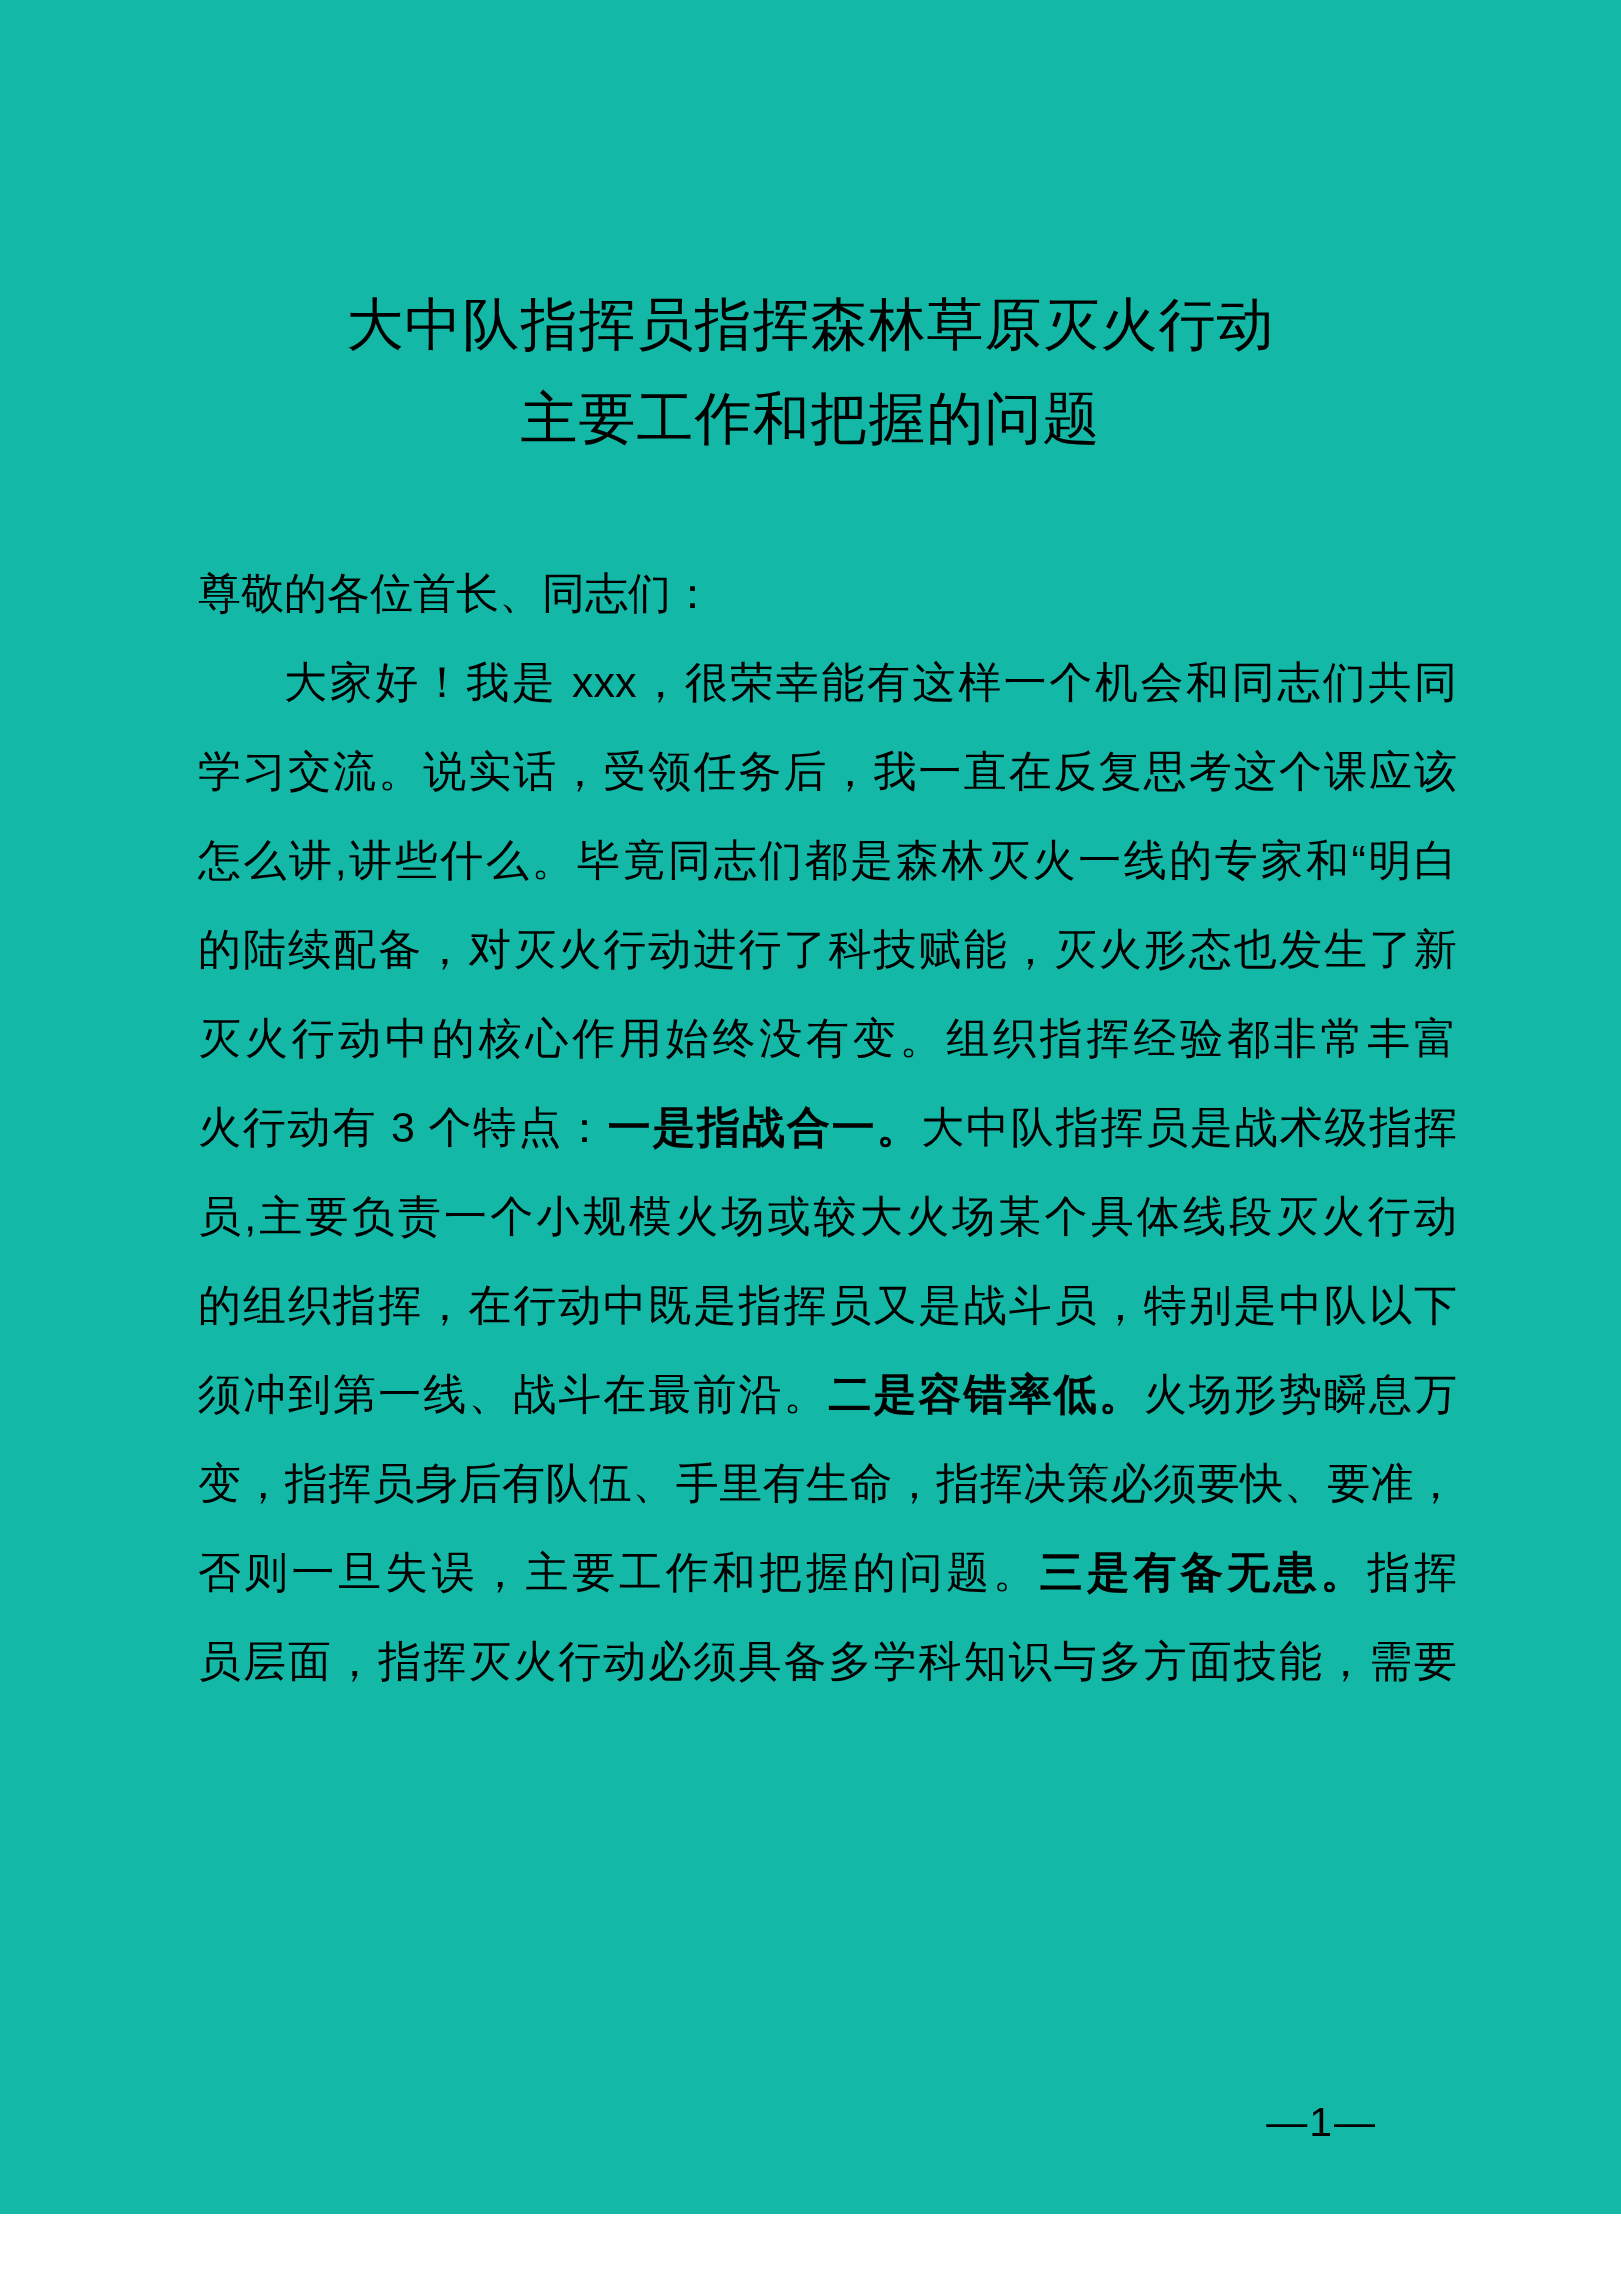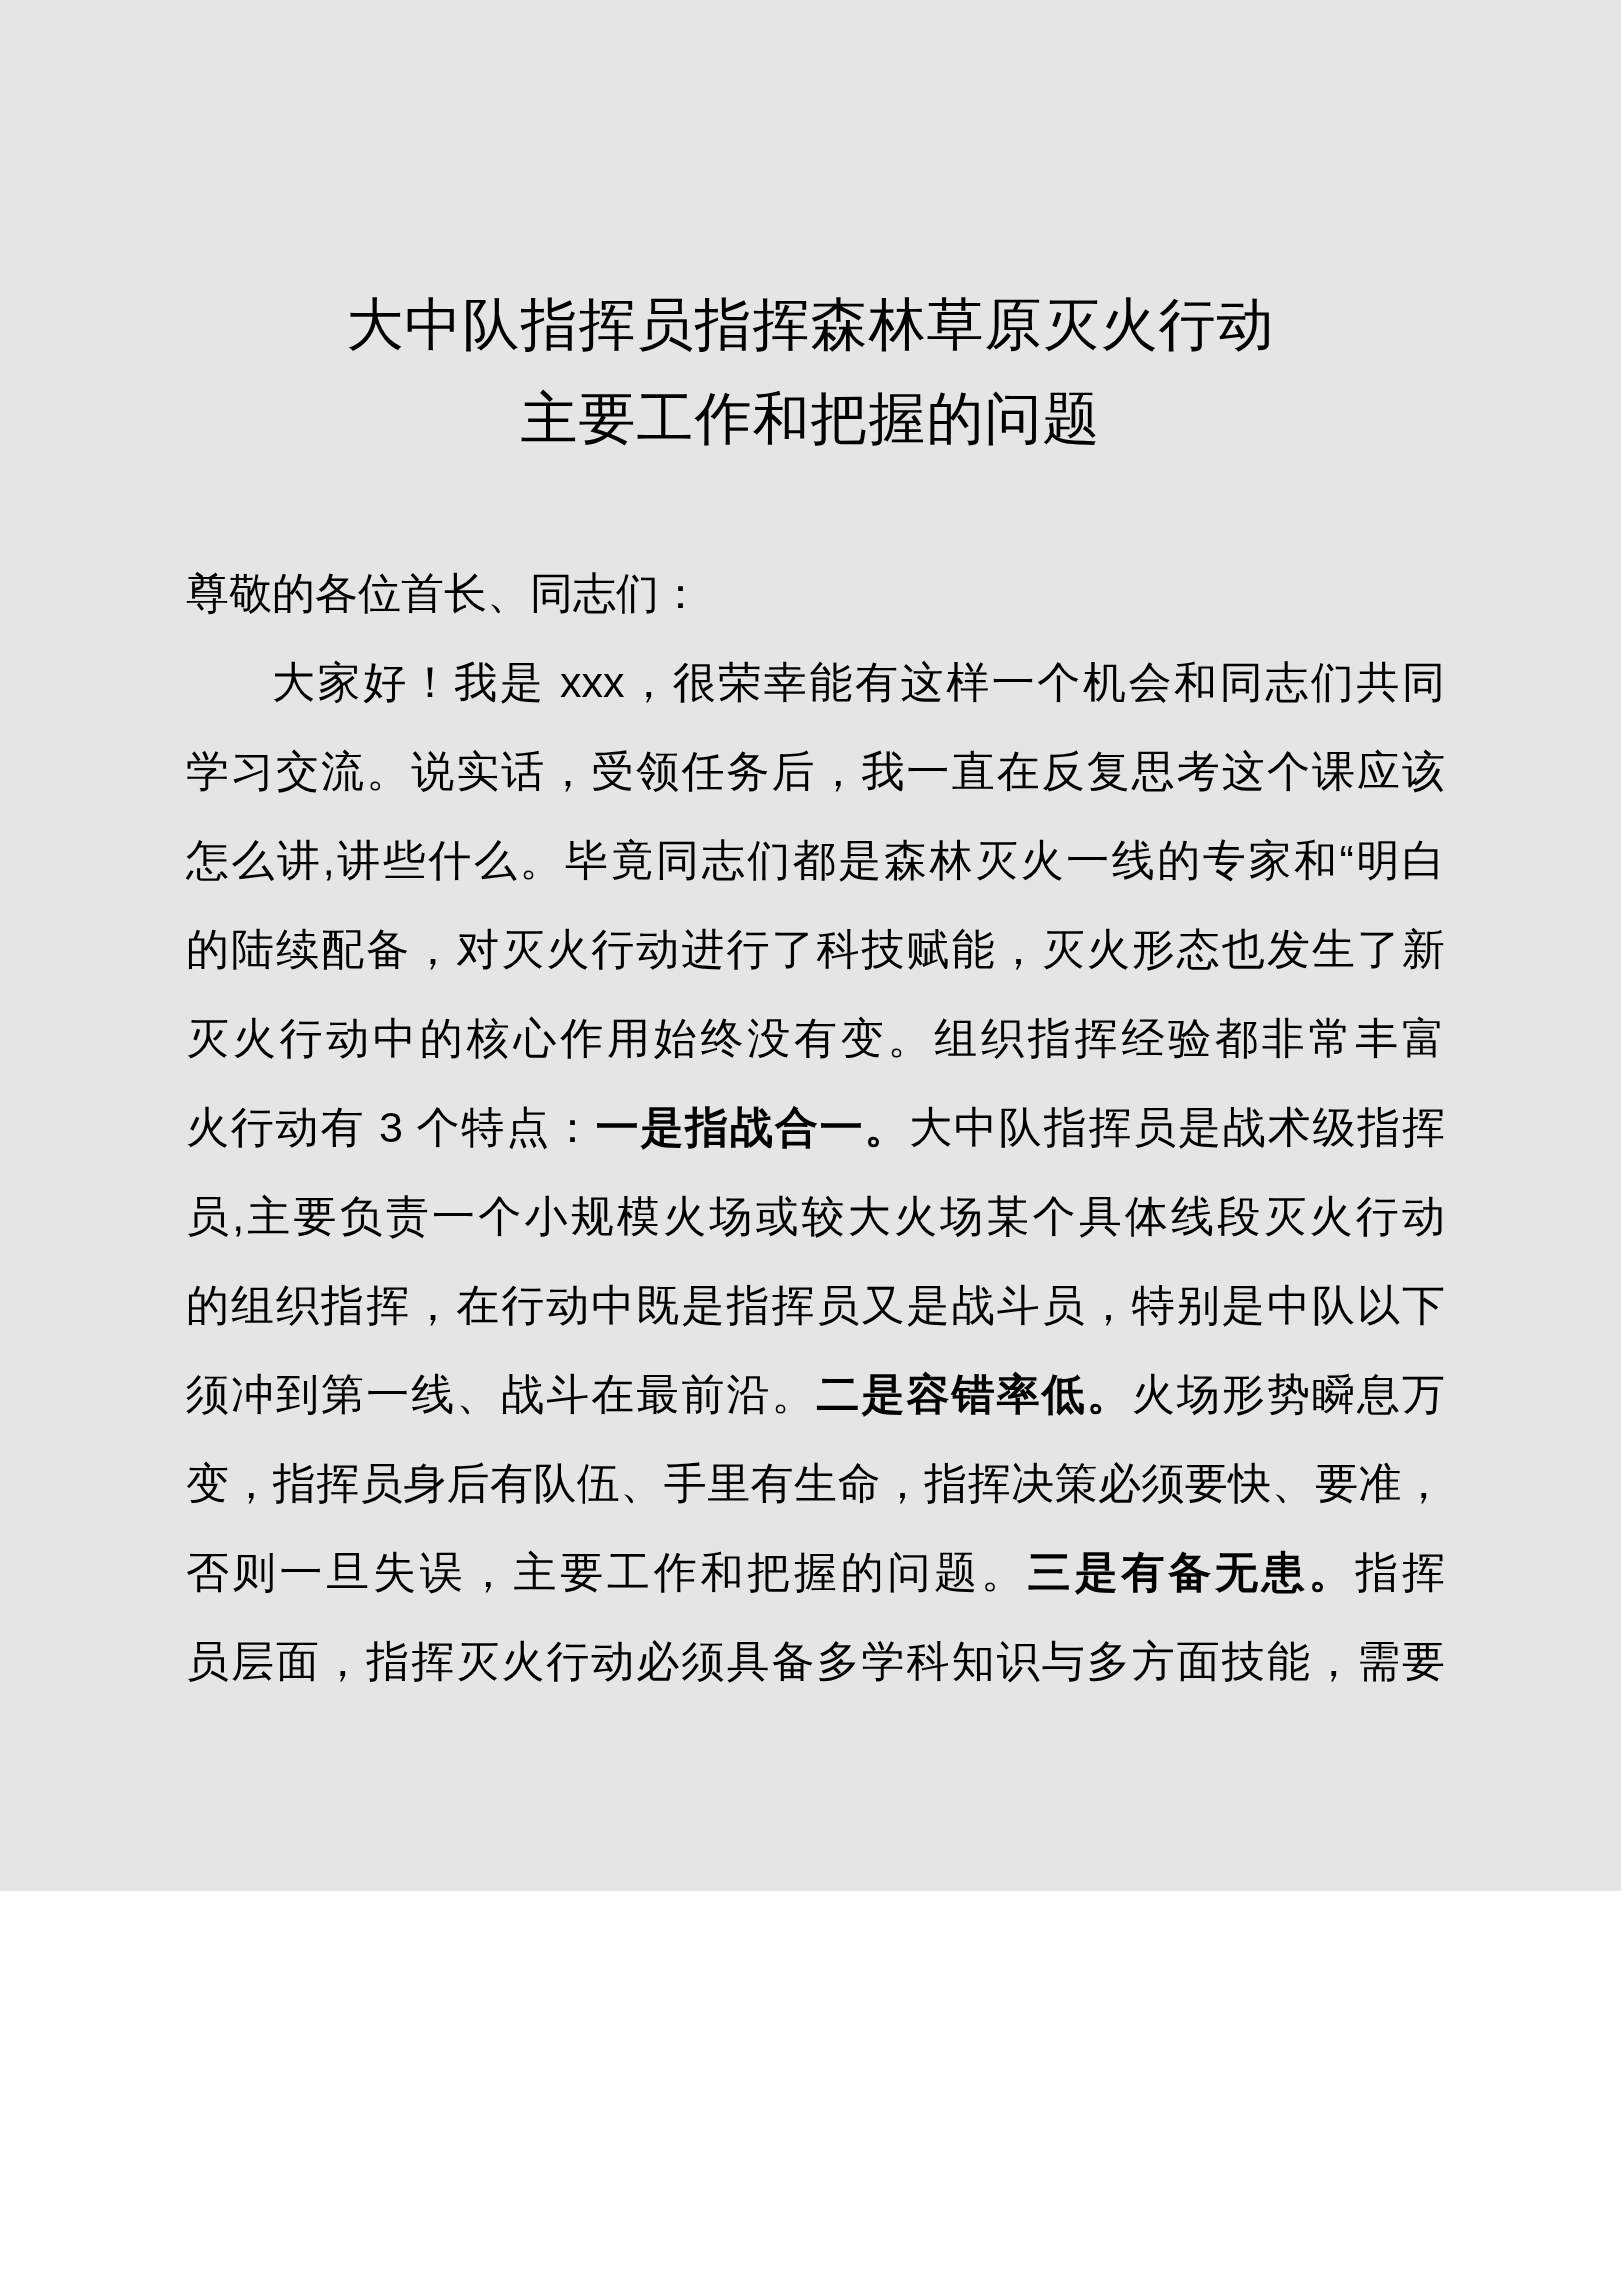--- a/index.html
+++ b/index.html
@@ -3,42 +3,42 @@
 <meta charset="utf-8">
 <style>
   html, body {
     margin: 0;
     padding: 0;
     background: #ffffff;
   }
   .page {
     position: relative;
     width: 1621px;
-    height: 1891px;
-    background: #e5e5e5;
+    height: 2214px;
+    background: #14b8a6;
     color: #000000;
     font-family: "Liberation Sans", sans-serif;
     overflow: hidden;
   }
   .doc-title {
     position: absolute;
     top: 277px;
     left: 0;
     width: 100%;
     text-align: center;
     font-size: 57px;
     line-height: 94px;
     font-weight: 500;
     letter-spacing: 1px;
     white-space: nowrap;
   }
   .doc-body {
     position: absolute;
     top: 549px;
-    left: 186px;
+    left: 198px;
     width: 1259px;
     font-size: 43px;
   }
   .line {
     height: 89px;
     line-height: 89px;
     overflow: hidden;
     text-align: justify;
     text-align-last: justify;
   }

